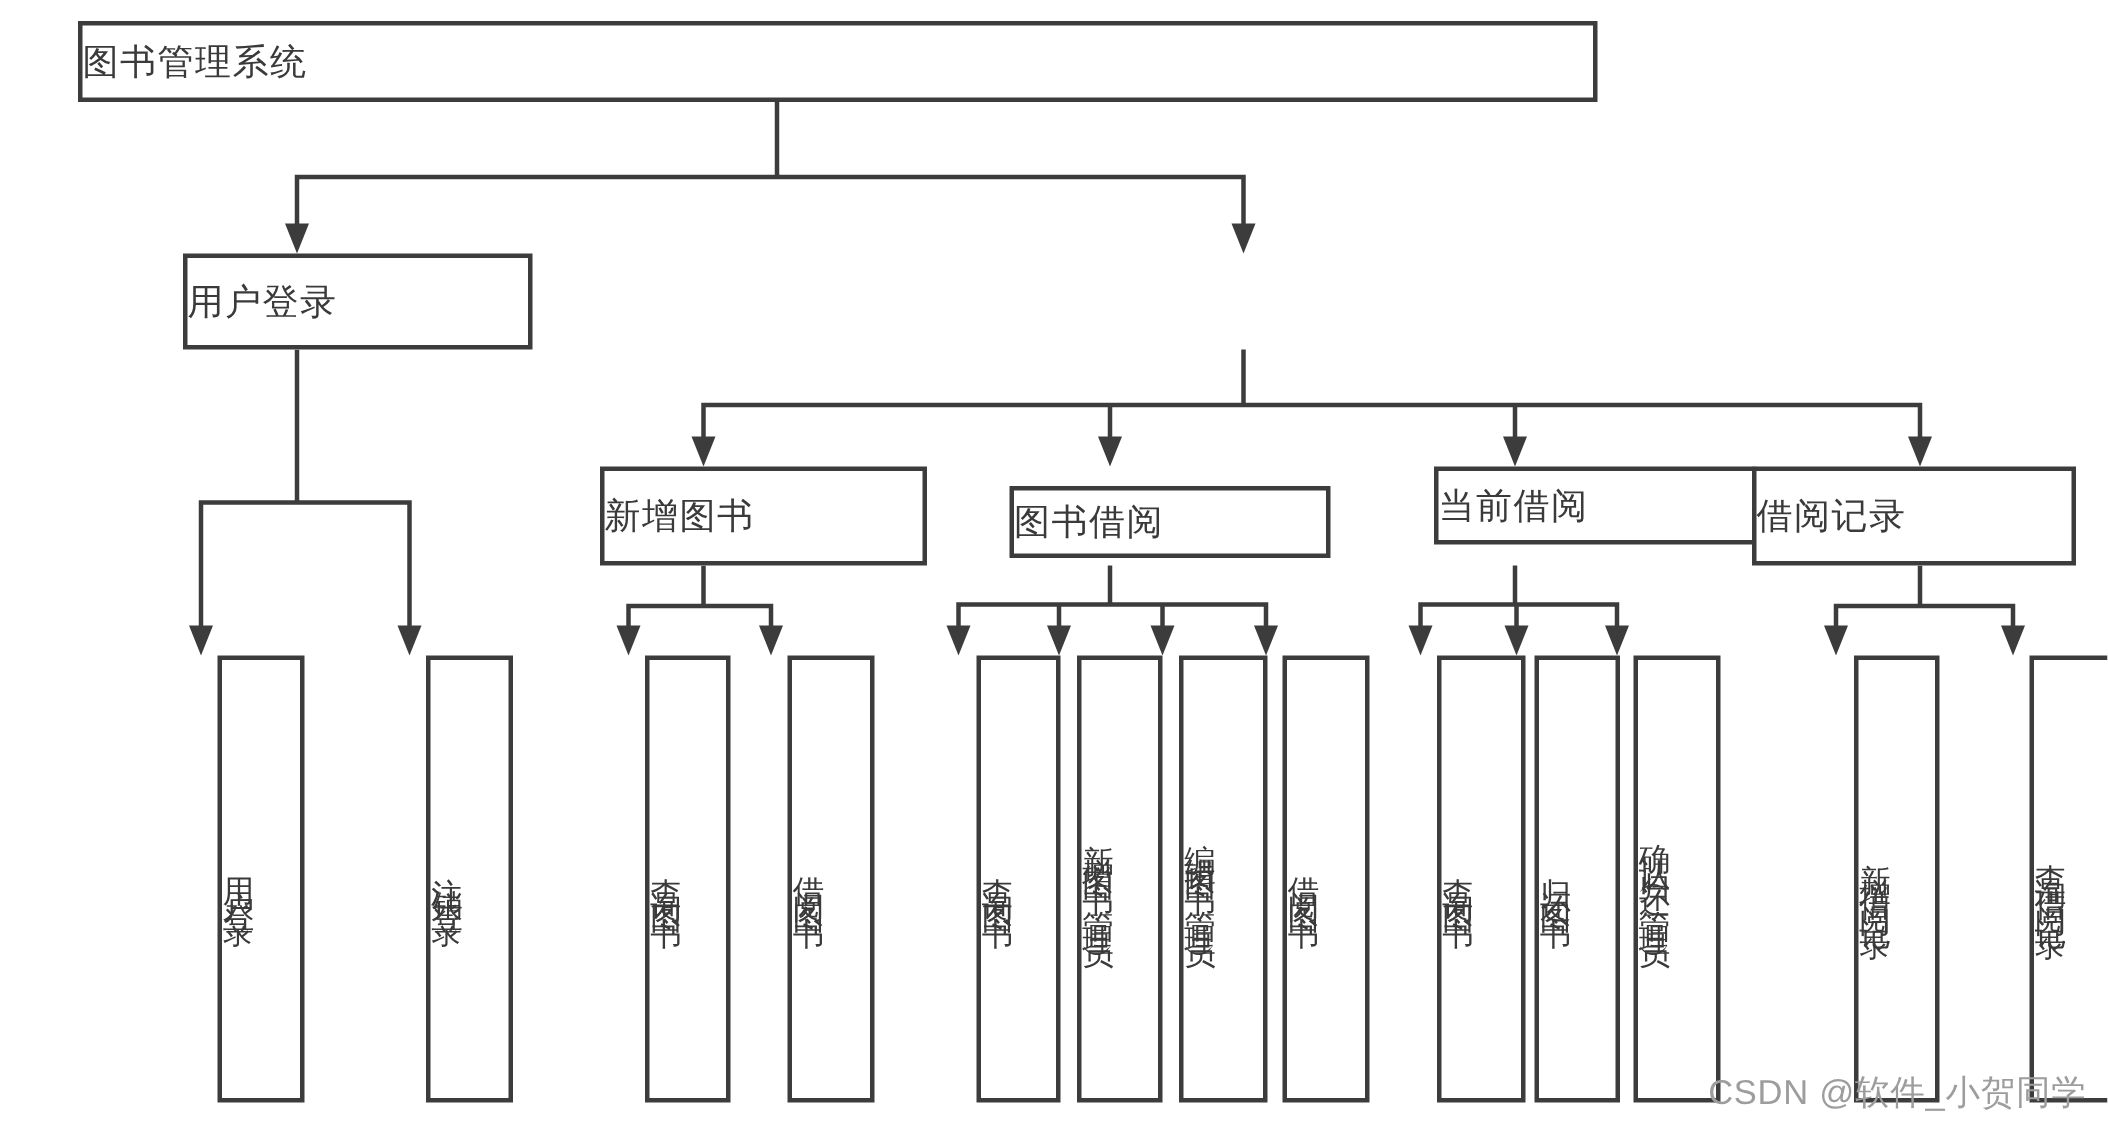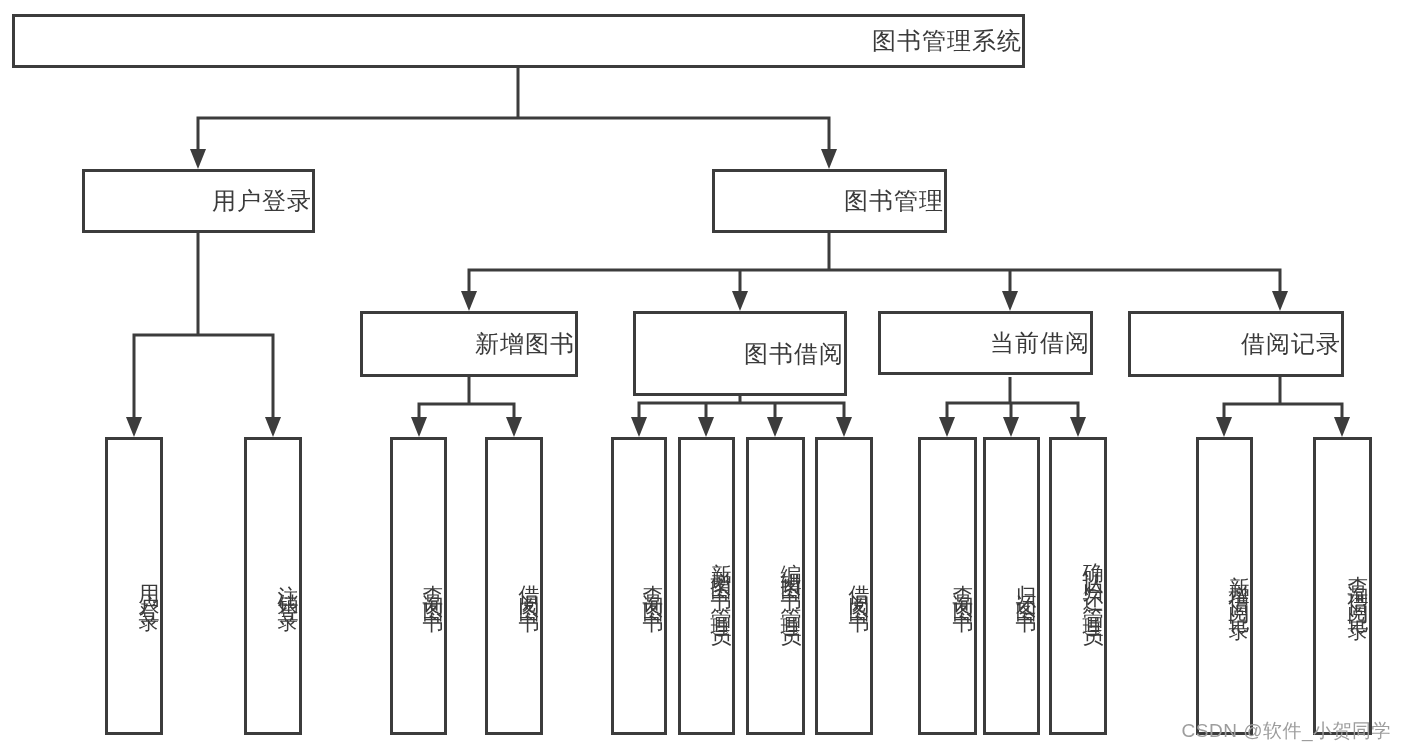--- a/index.html
+++ b/index.html
@@ -11,31 +11,31 @@
   html,body{margin:0;padding:0;background:var(--bg);}
   .canvas{
     position:relative;width:1405px;height:747px;background:var(--bg);
     font-family:"Liberation Sans",sans-serif;color:var(--text);overflow:hidden;
   }
   .connectors{position:absolute;left:0;top:0;}
   .connectors path{stroke:var(--line);stroke-width:3;fill:none;}
   .connectors polygon{fill:var(--line);stroke:none;}
   .box{
     position:absolute;box-sizing:border-box;border:3px solid var(--line);
-    background:var(--bg);display:flex;align-items:center;justify-content:flex-end;
+    background:var(--bg);display:flex;align-items:center;justify-content:flex-start;margin-left:40px;
   }
   .node .label{font-size:24px;letter-spacing:1px;white-space:nowrap;}
   .leaf{top:437px;height:298px;}
   .leaf .vlabel{
     writing-mode:vertical-rl;text-orientation:mixed;
     font-size:21px;letter-spacing:9px;line-height:1;white-space:nowrap;
   }
   .watermark{
     position:absolute;right:14px;bottom:3px;z-index:5;
-    font-size:19px;color:var(--watermark);letter-spacing:0.5px;white-space:nowrap;
+    font-size:23px;color:var(--watermark);letter-spacing:0.5px;white-space:nowrap;
   }
 </style>
 </head>
 <body>
 
 <div class="canvas">
 
   <svg class="connectors" width="1405" height="747" viewBox="0 0 1405 747">
 
     <g>
@@ -86,31 +86,28 @@
     </g>
   </svg>
 
   <div class="box node" style="left:12px;top:14px;width:1013px;height:54px">
     <span class="label">图书管理系统</span>
   </div>
 
   <div class="box node" style="left:82px;top:169px;width:233px;height:64px">
     <span class="label">用户登录</span>
   </div>
-  <div class="box node" style="left:712px;top:169px;width:235px;height:64px">
-    <span class="label">图书管理</span>
-  </div>
 
   <div class="box node" style="left:360px;top:311px;width:218px;height:66px">
     <span class="label">新增图书</span>
   </div>
-  <div class="box node" style="left:633px;top:311px;width:214px;height:85px">
+  <div class="box node" style="left:633px;top:324px;width:214px;height:48px">
     <span class="label">图书借阅</span>
   </div>
-  <div class="box node" style="left:878px;top:311px;width:215px;height:64px">
+  <div class="box node" style="left:916px;top:311px;width:215px;height:52px">
     <span class="label">当前借阅</span>
   </div>
   <div class="box node" style="left:1128px;top:311px;width:216px;height:66px">
     <span class="label">借阅记录</span>
   </div>
 
   <div class="box leaf" style="left:105px;width:58px">
     <span class="vlabel">用户登录</span>
   </div>
   <div class="box leaf" style="left:244px;width:58px">

